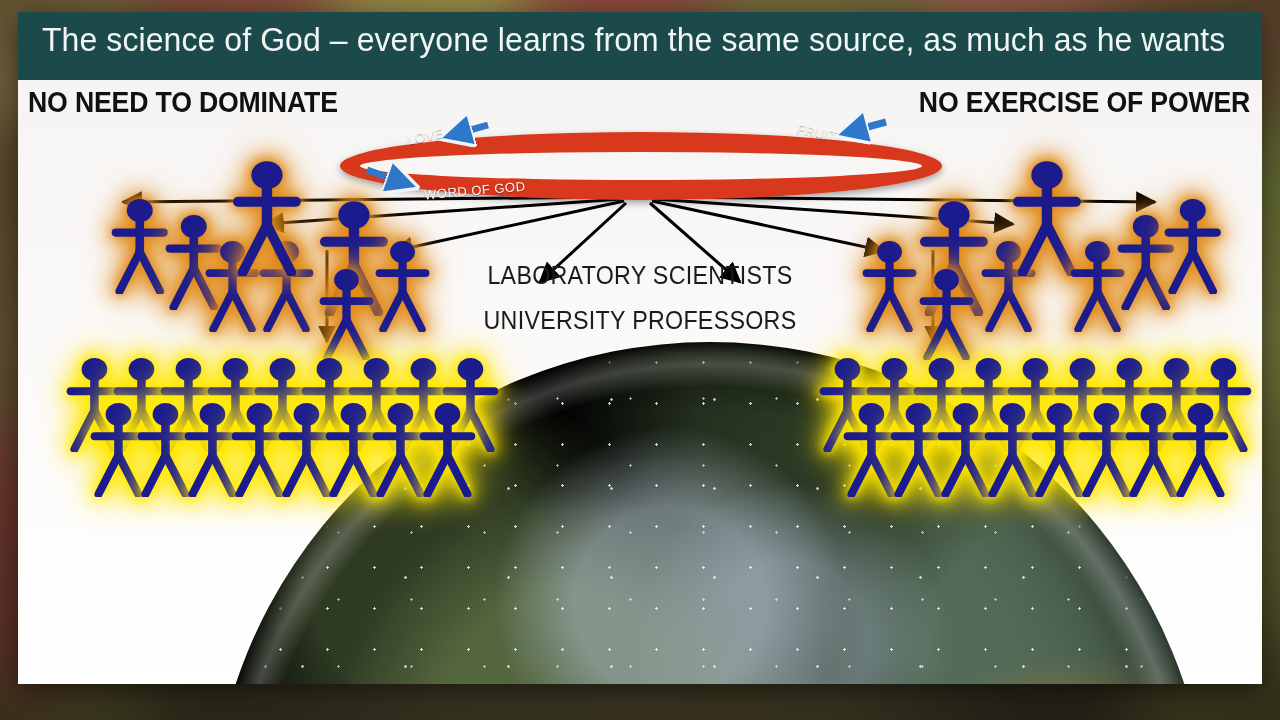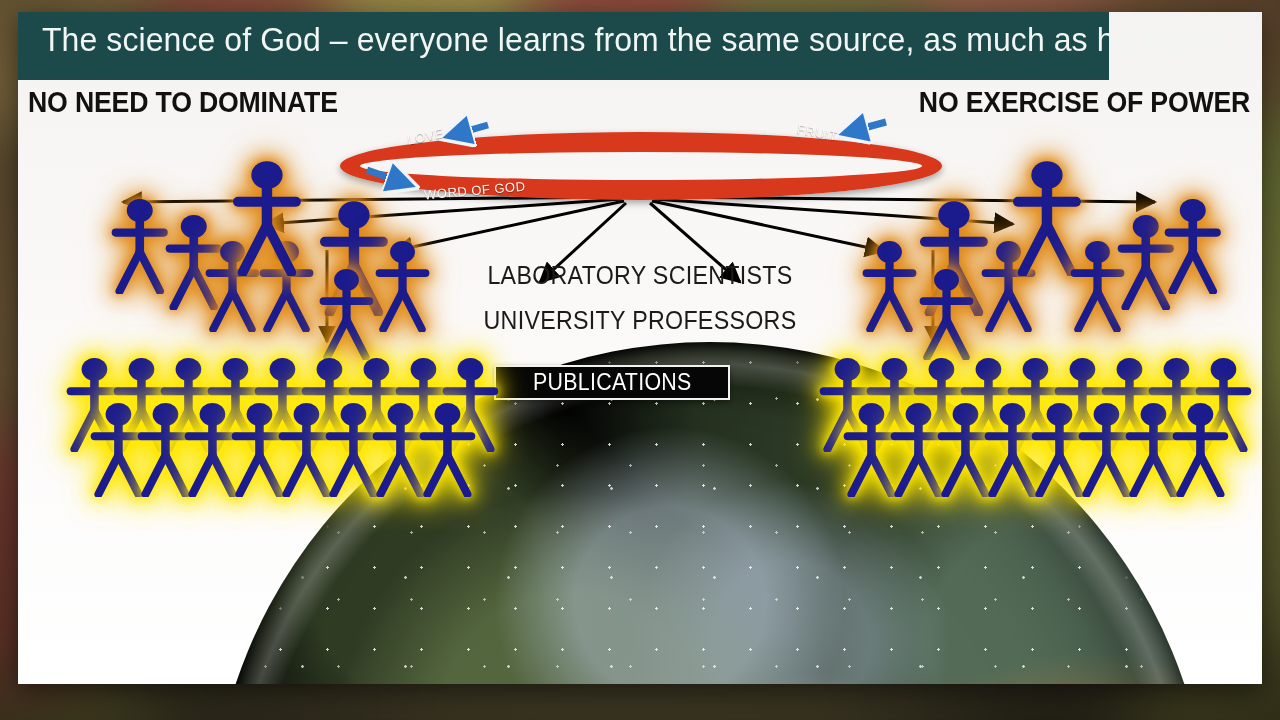--- a/index.html
+++ b/index.html
@@ -44,21 +44,21 @@
     overflow:hidden;
   }
   .slide-body{
     position:absolute;left:0;top:0;width:1244px;height:672px;
     background:linear-gradient(180deg,#f5f3f1 0%,#fbf9f8 45%,#ffffff 100%);
     overflow:hidden;
   }
 
   
   .title-bar{
-    position:absolute;left:0;top:0;width:1091px;height:68px;
+    position:absolute;left:0;top:0;width:1244px;height:68px;
     background:#1c4a4a;
   }
   .title-text{
     position:absolute;left:24px;top:8px;
     font-size:34px;color:#f1f6f5;letter-spacing:.1px;
     font-family:"Liberation Sans", sans-serif;
     font-weight:400;
     transform:scaleX(.94);transform-origin:left center;
     white-space:nowrap;
   }
@@ -220,23 +220,20 @@
         </g>
       </svg>
 
       <div class="ring-label lbl-love">LOVE</div>
       <div class="ring-label lbl-fruit">FRUIT</div>
       <div class="ring-label lbl-word">WORD OF GOD</div>
 
 
       <div class="center-line cl1">LABORATORY SCIENTISTS</div>
       <div class="center-line cl2">UNIVERSITY PROFESSORS</div>
-      <div class="pub-box">
-        <span>PUBLICATIONS</span>
-      </div>
 
       <div id="figures">
           <div class="figure glow-orange" style="left: 92px; top: 186px;">
             <svg width="59.519999999999996" height="96" viewBox="0 0 62 100">
               <ellipse cx="31" cy="13" rx="13.5" ry="12" fill="#1b1b8e"></ellipse>
               <path d="M31,25 L31,58" stroke="#1b1b8e" stroke-width="9" stroke-linecap="round" fill="none"></path>
               <path d="M6,36 L56,36" stroke="#1b1b8e" stroke-width="8.5" stroke-linecap="round" fill="none"></path>
               <path d="M31,56 L10,97" stroke="#1b1b8e" stroke-width="8.5" stroke-linecap="round" fill="none"></path>
               <path d="M31,56 L52,97" stroke="#1b1b8e" stroke-width="8.5" stroke-linecap="round" fill="none"></path>
             </svg>

